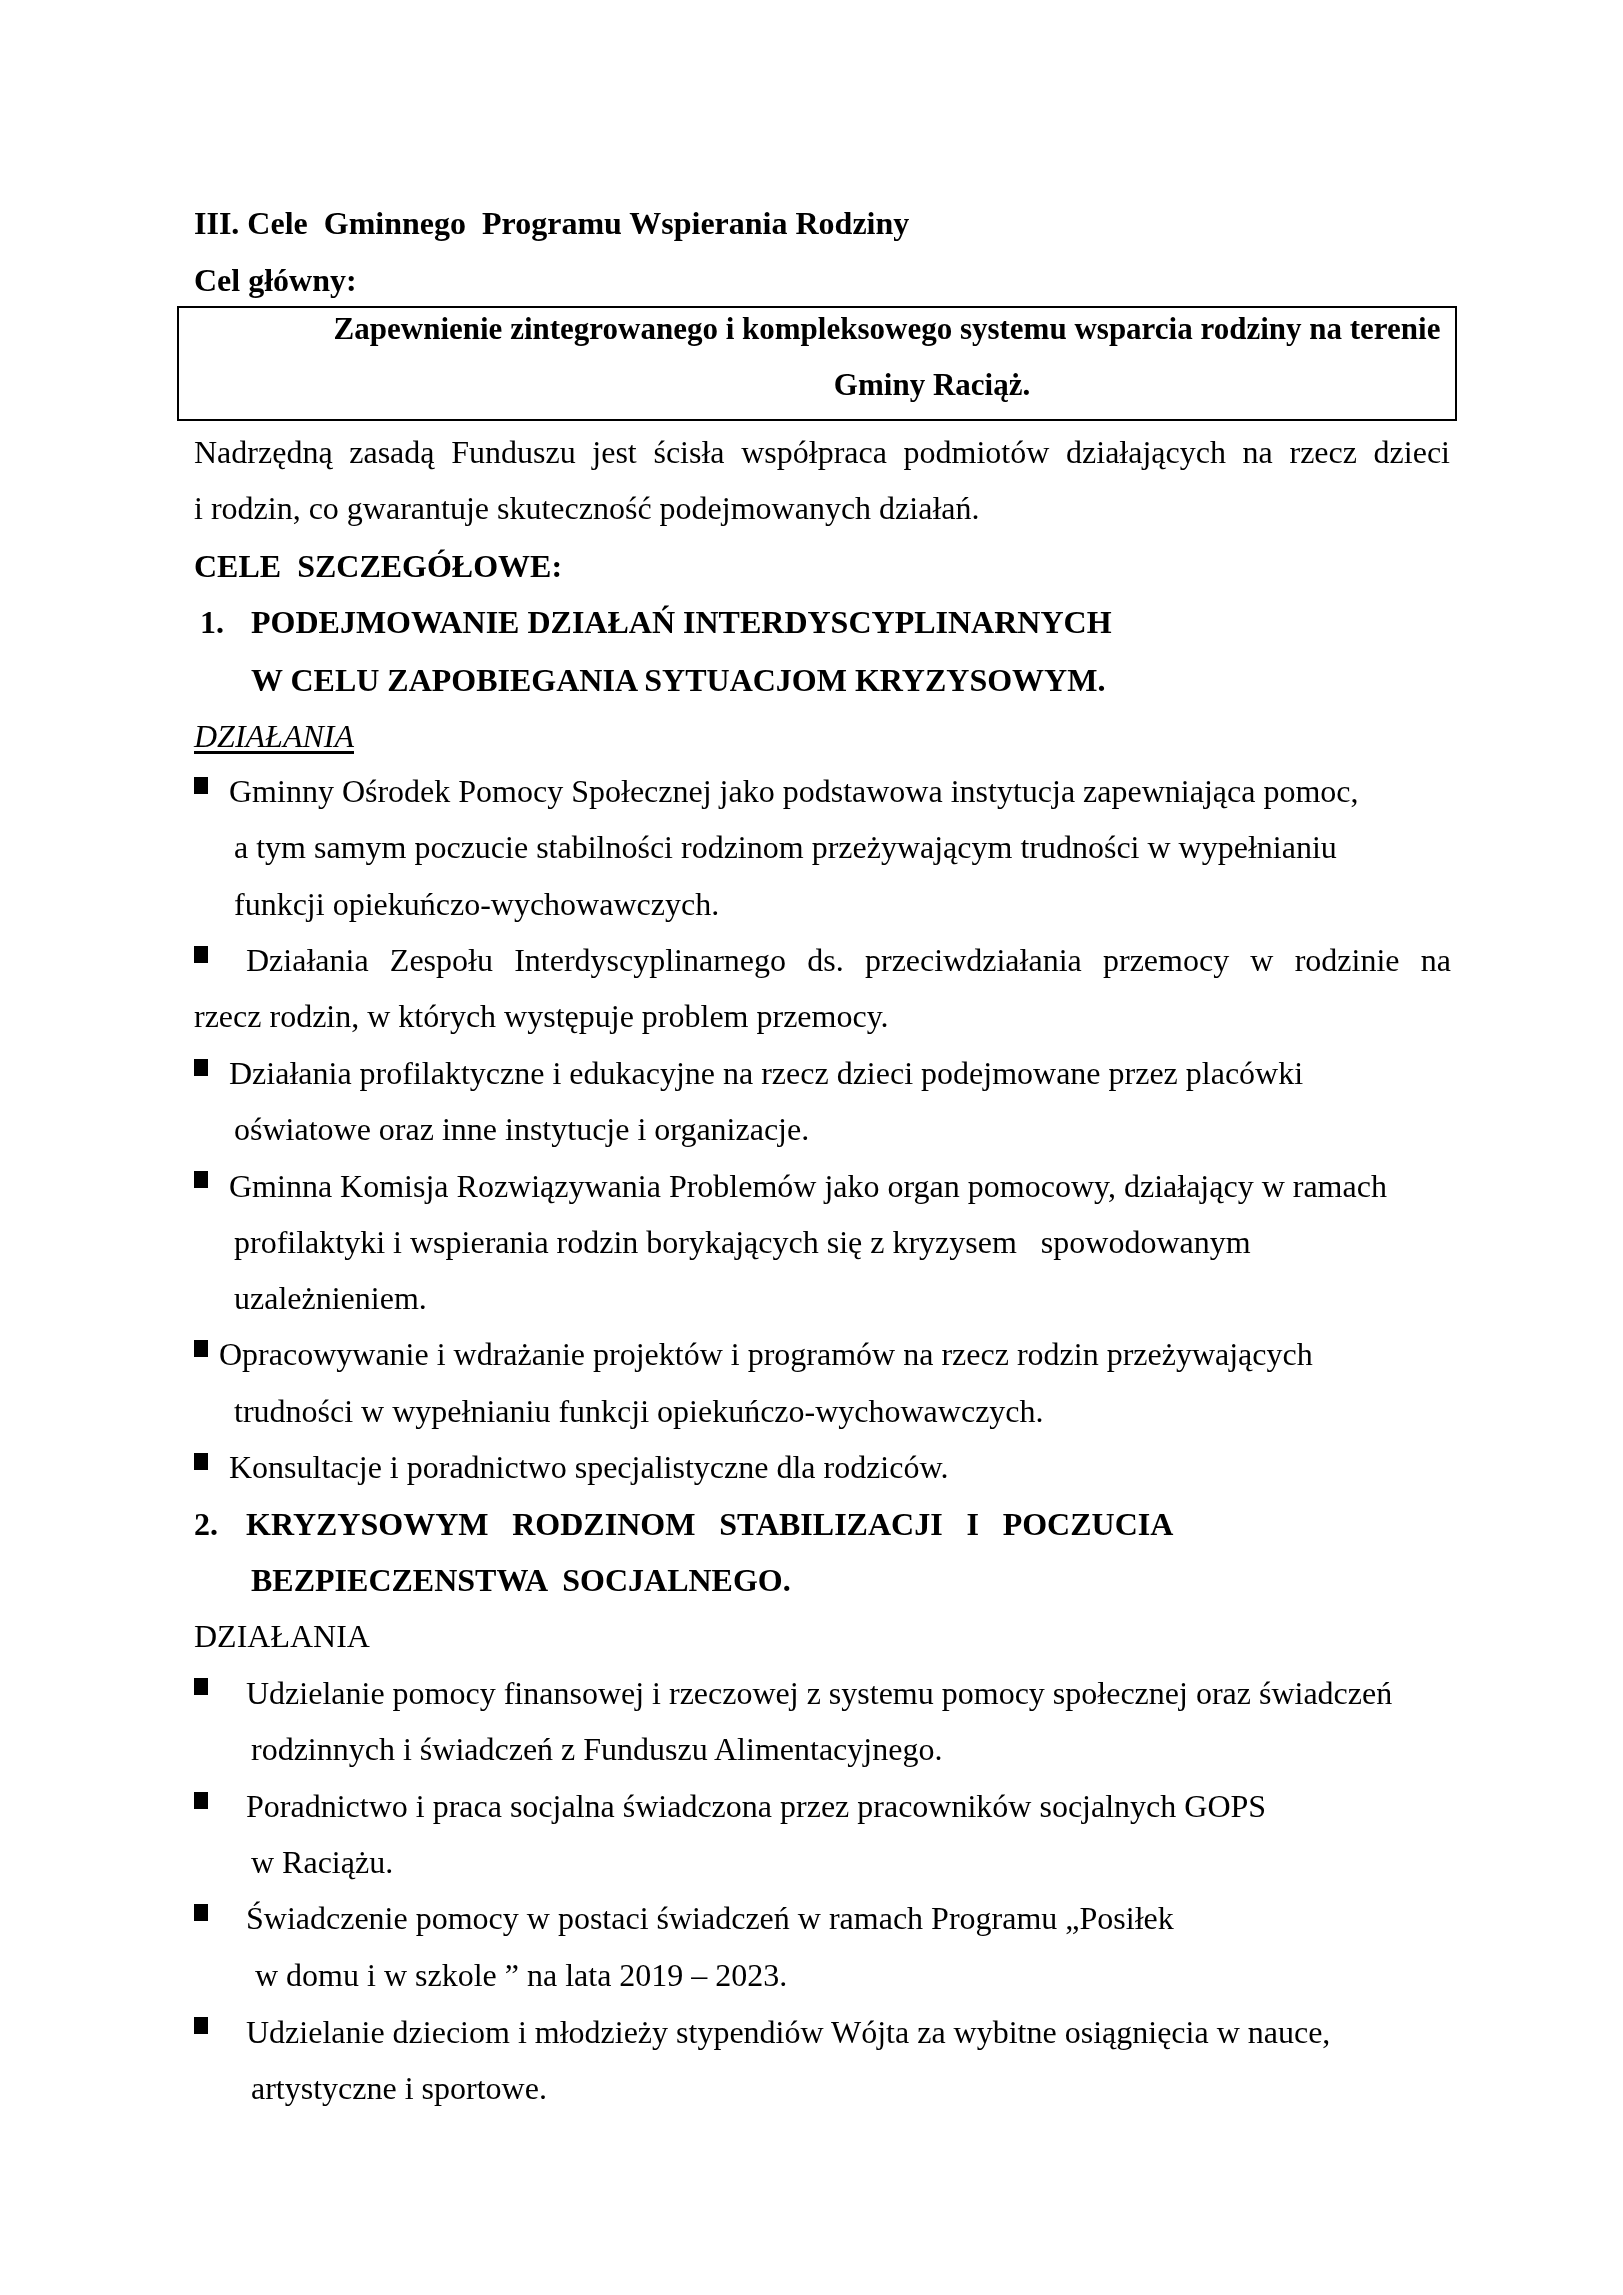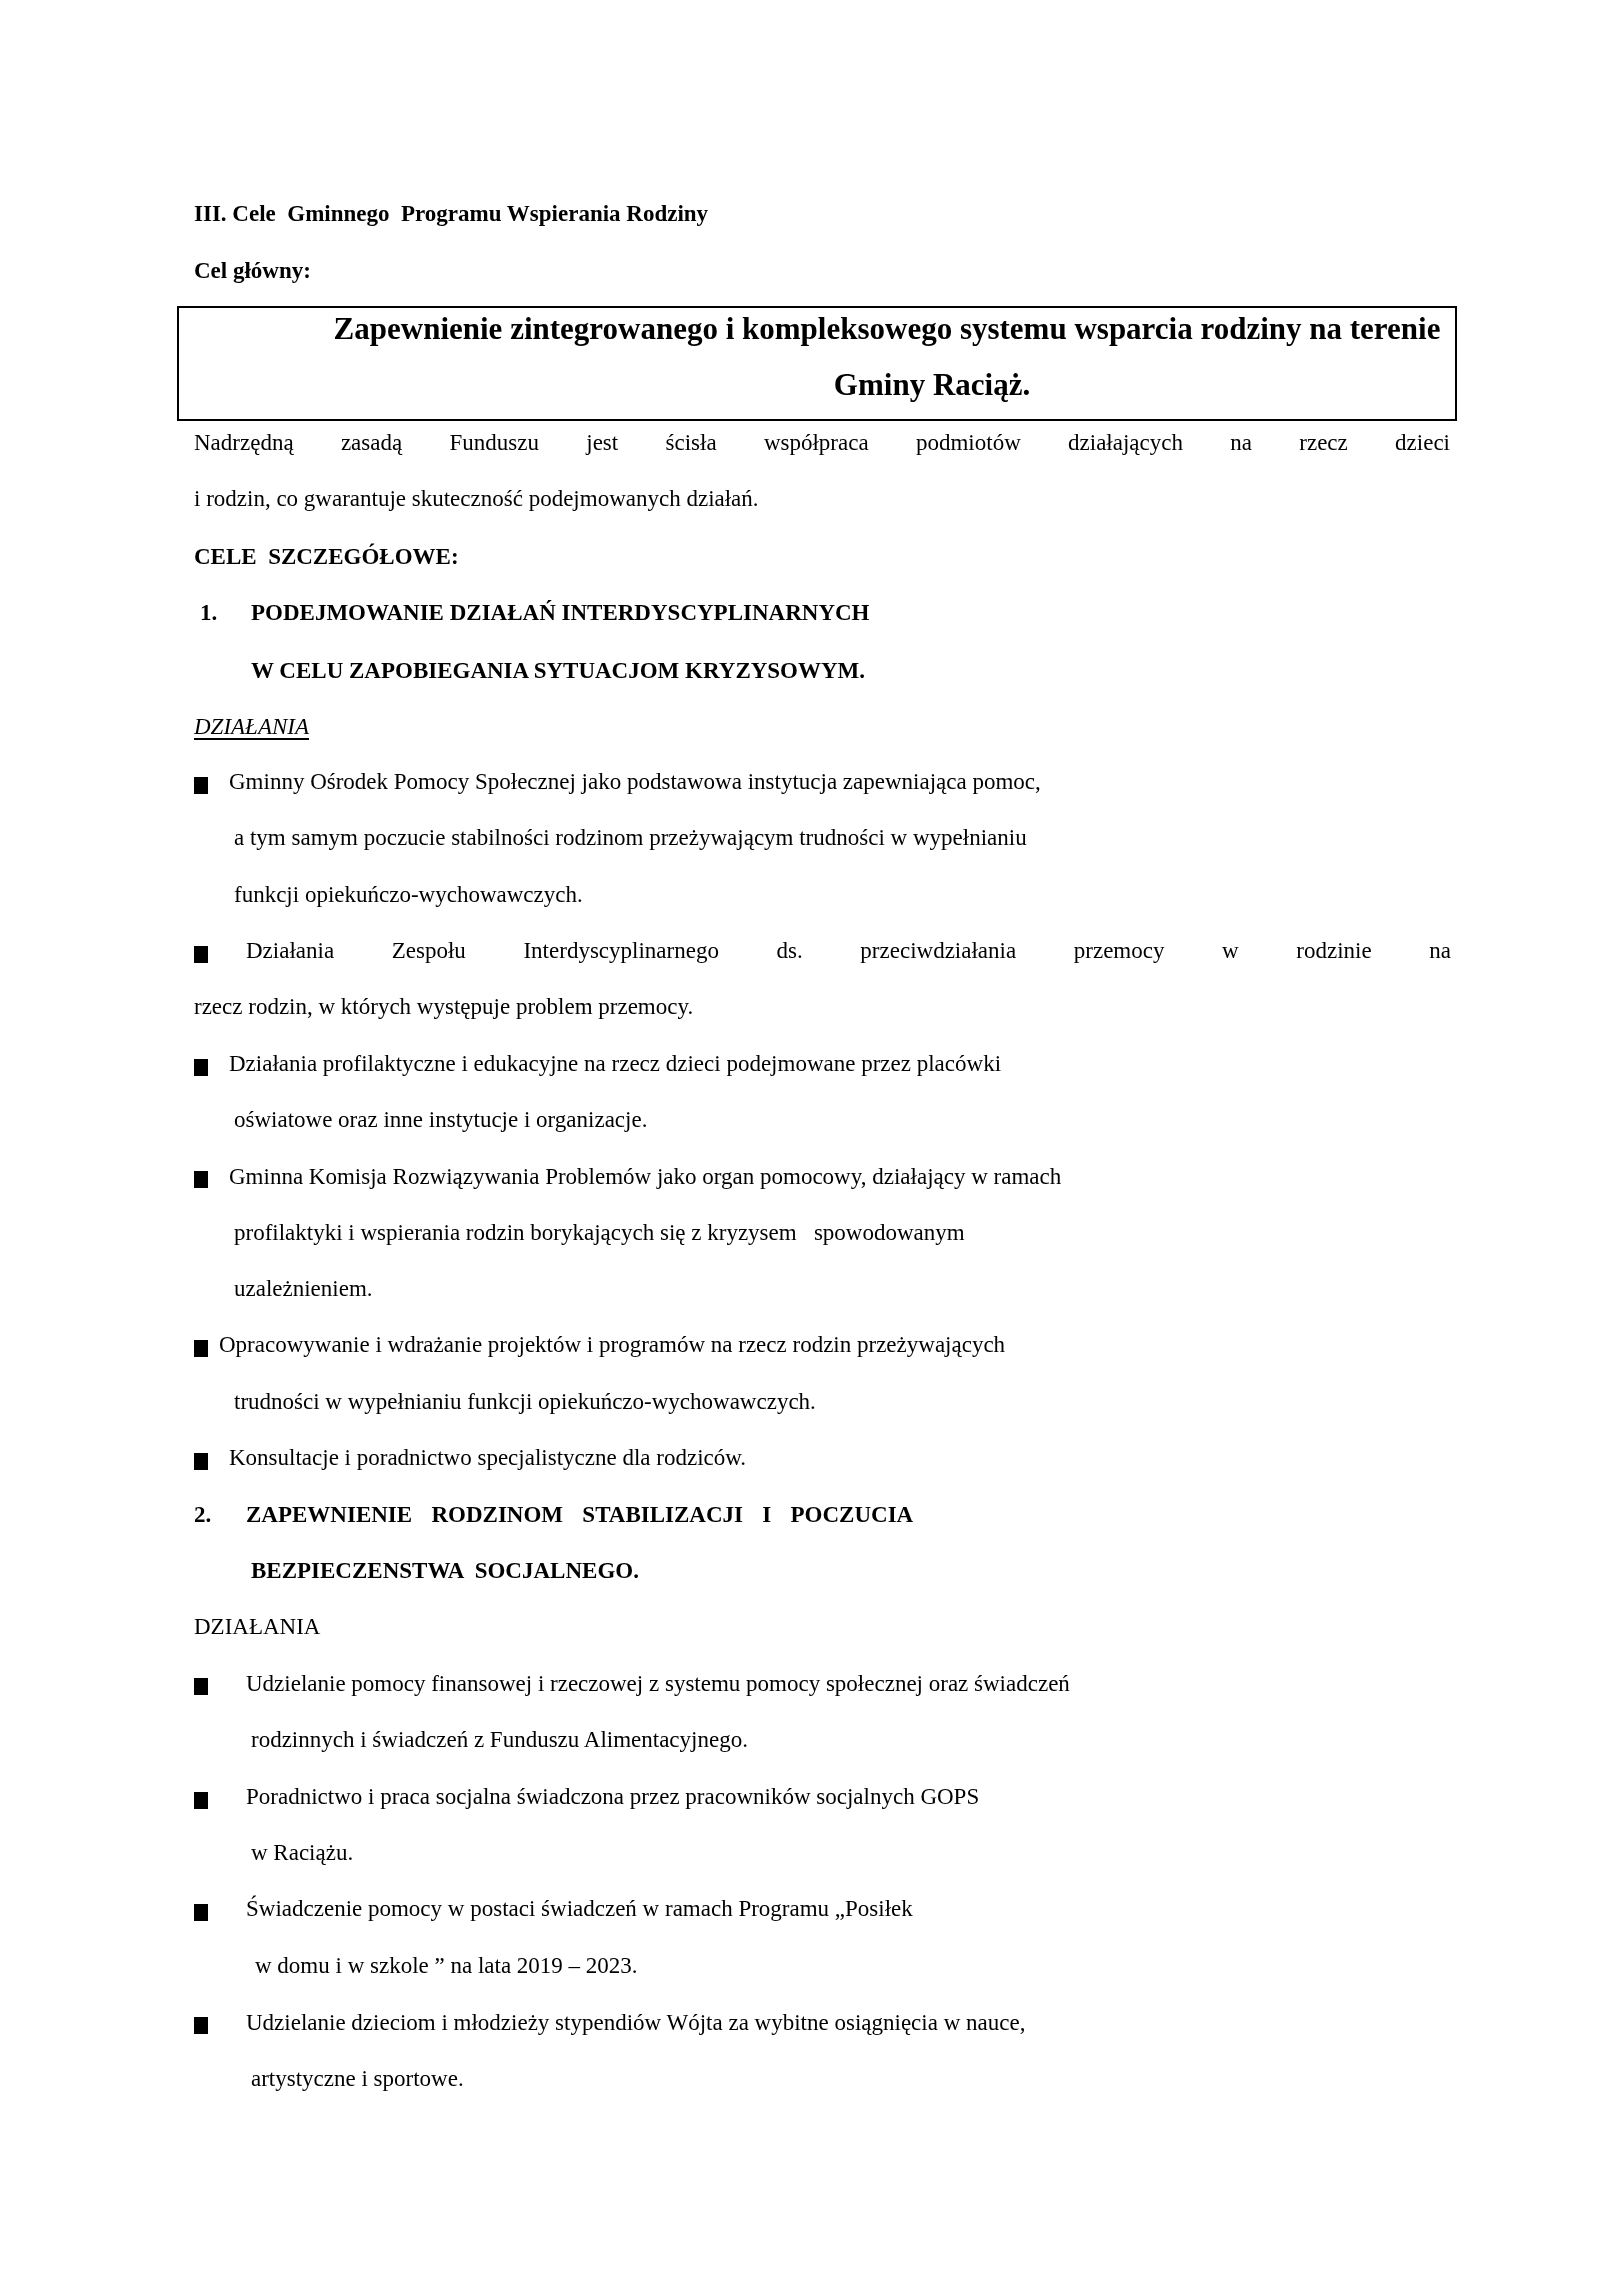--- a/index.html
+++ b/index.html
@@ -1,18 +1,18 @@
 <!DOCTYPE html>
 <html style="font-size:10.5px"><head>
 <meta charset="utf-8">
 <style>
   html, body { margin: 0; padding: 0; background: #ffffff; }
   body { width: 1623px; height: 2295px; position: relative; overflow: hidden;
          font-family: "Liberation Serif", "DejaVu Serif", serif; color: #000; }
-  .line { position: absolute; white-space: pre; font-size: 23px; line-height: 37px; }
+  .line { position: absolute; white-space: pre; font-size: 32px; line-height: 37px; margin-top: 10px; }
   .bold { font-weight: bold; }
   .italic { font-style: italic; }
   .underline { text-decoration: underline; text-underline-offset: 3.9px; }
   .bullet { position: absolute; width: 14.4px; height: 17px; background: #000; }
   .box { position: absolute; left: 177px; top: 306px; width: 1280px; height: 115px;
          border: 2px solid #000; box-sizing: border-box; }
   .center { position: absolute; left: 177px; width: 1420px; text-align: center;
             font-size: 31px; line-height: 37px; font-weight: bold; }
 </style>
 </head>
@@ -57,21 +57,21 @@
   <div class="bullet" style="left:194px; top:1340px;"></div>
   <div class="line" style="left:219px; top:1326px;text-align:center;">Opracowywanie i wdrażanie projektów i programów na rzecz rodzin przeżywających</div>
   <div class="line" style="left:234px; top:1383px;">trudności w wypełnianiu funkcji opiekuńczo-wychowawczych.</div>
 
   <div class="bullet" style="left:194px; top:1453px;"></div>
   <div class="line" style="left:229px; top:1439px;">Konsultacje i poradnictwo specjalistyczne dla rodziców.</div>
 </div>
 
 <div>
   <div class="line bold" style="left:194px; top:1496px;">2.</div>
-  <div class="line bold" style="left:246px; top:1496px; word-spacing:3.9px;">ZAPEWNIENIE  RODZINOM  STABILIZACJI  I  POCZUCIA</div>
+  <div class="line bold" style="left:246px; top:1496px; word-spacing:3.9px;">KRYZYSOWYM  RODZINOM  STABILIZACJI  I  POCZUCIA</div>
   <div class="line bold" style="left:251px; top:1552px;">BEZPIECZENSTWA  SOCJALNEGO.</div>
   <div class="line" style="left:194px; top:1608px;">DZIAŁANIA</div>
 
   <div class="bullet" style="left:194px; top:1678px;"></div>
   <div class="line" style="left:246px; top:1665px;">Udzielanie pomocy finansowej i rzeczowej z systemu pomocy społecznej oraz świadczeń</div>
   <div class="line" style="left:251px; top:1721px;">rodzinnych i świadczeń z Funduszu Alimentacyjnego.</div>
 
   <div class="bullet" style="left:194px; top:1792px;"></div>
   <div class="line" style="left:246px; top:1778px;">Poradnictwo i praca socjalna świadczona przez pracowników socjalnych GOPS</div>
   <div class="line" style="left:251px; top:1834px;">w Raciążu.</div>

